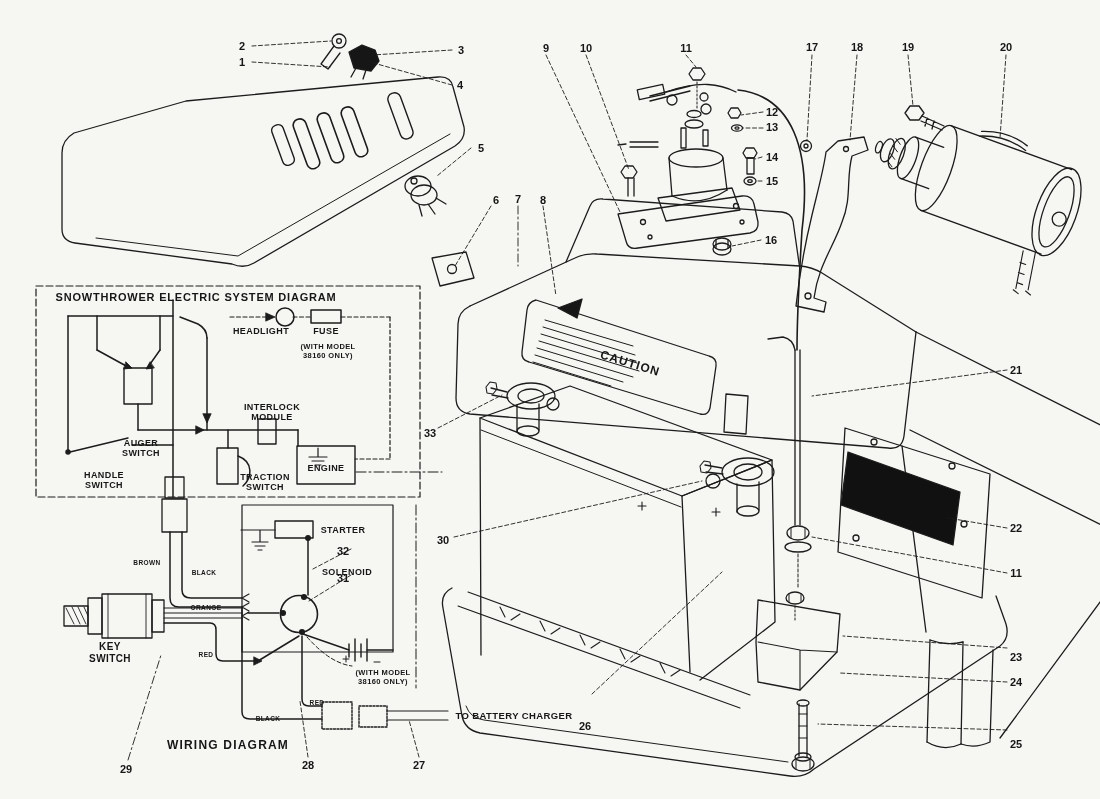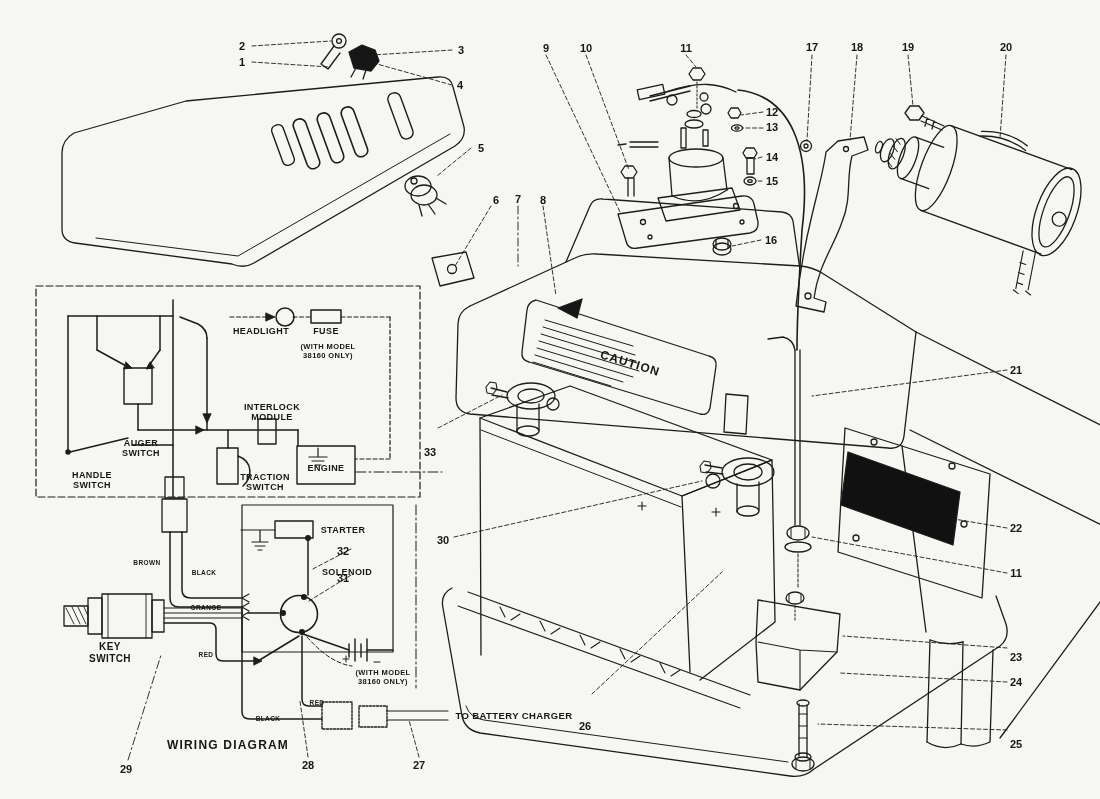--- a/index.html
+++ b/index.html
@@ -344,28 +344,29 @@
     <path d="M419,757 L409,720"></path>
     <path d="M308,757 L300,701"></path>
     <path d="M128,760 L161,655" stroke-dasharray="8 3 2 3"></path>
     <path d="M454,537 L702,481"></path>
     <path d="M351,575 L309,601"></path>
     <path d="M351,549 L311,570"></path>
     <path d="M438,428 L502,395"></path>
   </g>
 </svg>
 
+<div class="anno" style="left: 196px; top: 297px; font-size: 11px; letter-spacing: 0.8px;"><span>SNOWTHROWER ELECTRIC SYSTEM DIAGRAM</span></div>
     <div class="anno" style="left: 228px; top: 746px; font-size: 12px; letter-spacing: 1.2px;"><span>WIRING DIAGRAM</span></div>
 <div class="anno" style="left: 261px; top: 331px; font-size: 9px;"><span>HEADLIGHT</span></div>
     <div class="anno" style="left: 326px; top: 331px; font-size: 9px;"><span>FUSE</span></div>
     <div class="anno" style="left: 141px; top: 418px; font-size: 9px; margin-top: 30px;"><span>AUGER
 SWITCH</span></div>
     <div class="anno" style="left: 272px; top: 412px; font-size: 9px;"><span>INTERLOCK
 MODULE</span></div>
-    <div class="anno" style="left: 92px; top: 480px; font-size: 9px;"><span>HANDLE
+    <div class="anno" style="left: 104px; top: 480px; font-size: 9px;"><span>HANDLE
 SWITCH</span></div>
     <div class="anno" style="left: 265px; top: 482px; font-size: 9px;"><span>TRACTION
 SWITCH</span></div>
     <div class="anno" style="left: 326px; top: 468px; font-size: 9px;"><span>ENGINE</span></div>
     <div class="anno" style="left: 343px; top: 530px; font-size: 9px;"><span>STARTER</span></div>
     <div class="anno" style="left: 347px; top: 572px; font-size: 9px;"><span>SOLENOID</span></div>
     <div class="anno" style="left: 110px; top: 652px; font-size: 10px;"><span>KEY
 SWITCH</span></div>
     <div class="anno" style="left: 514px; top: 716px; font-size: 9.5px;"><span>TO BATTERY CHARGER</span></div>
 <div class="anno" style="left: 328px; top: 352px; font-size: 7.5px;"><span>(WITH MODEL
@@ -405,15 +406,15 @@
     <div class="anno co" style="left: 1016px; top: 624px; margin-top: 33px;"><span>23</span></div>
     <div class="anno co" style="left: 1016px; top: 682px;"><span>24</span></div>
     <div class="anno co" style="left: 1016px; top: 744px;"><span>25</span></div>
     <div class="anno co" style="left: 585px; top: 702px; margin-top: 24px;"><span>26</span></div>
     <div class="anno co" style="left: 419px; top: 765px;"><span>27</span></div>
     <div class="anno co" style="left: 308px; top: 765px;"><span>28</span></div>
     <div class="anno co" style="left: 126px; top: 769px;"><span>29</span></div>
     <div class="anno co" style="left: 443px; top: 540px;"><span>30</span></div>
     <div class="anno co" style="left: 343px; top: 578px;"><span>31</span></div>
     <div class="anno co" style="left: 343px; top: 551px;"><span>32</span></div>
-    <div class="anno co" style="left: 430px; top: 452px; text-align: center;"><span>33</span></div>
+    <div class="anno co" style="left: 430px; top: 433px; text-align: center;"><span>33</span></div>
 
 </div>
 
 </body></html>

